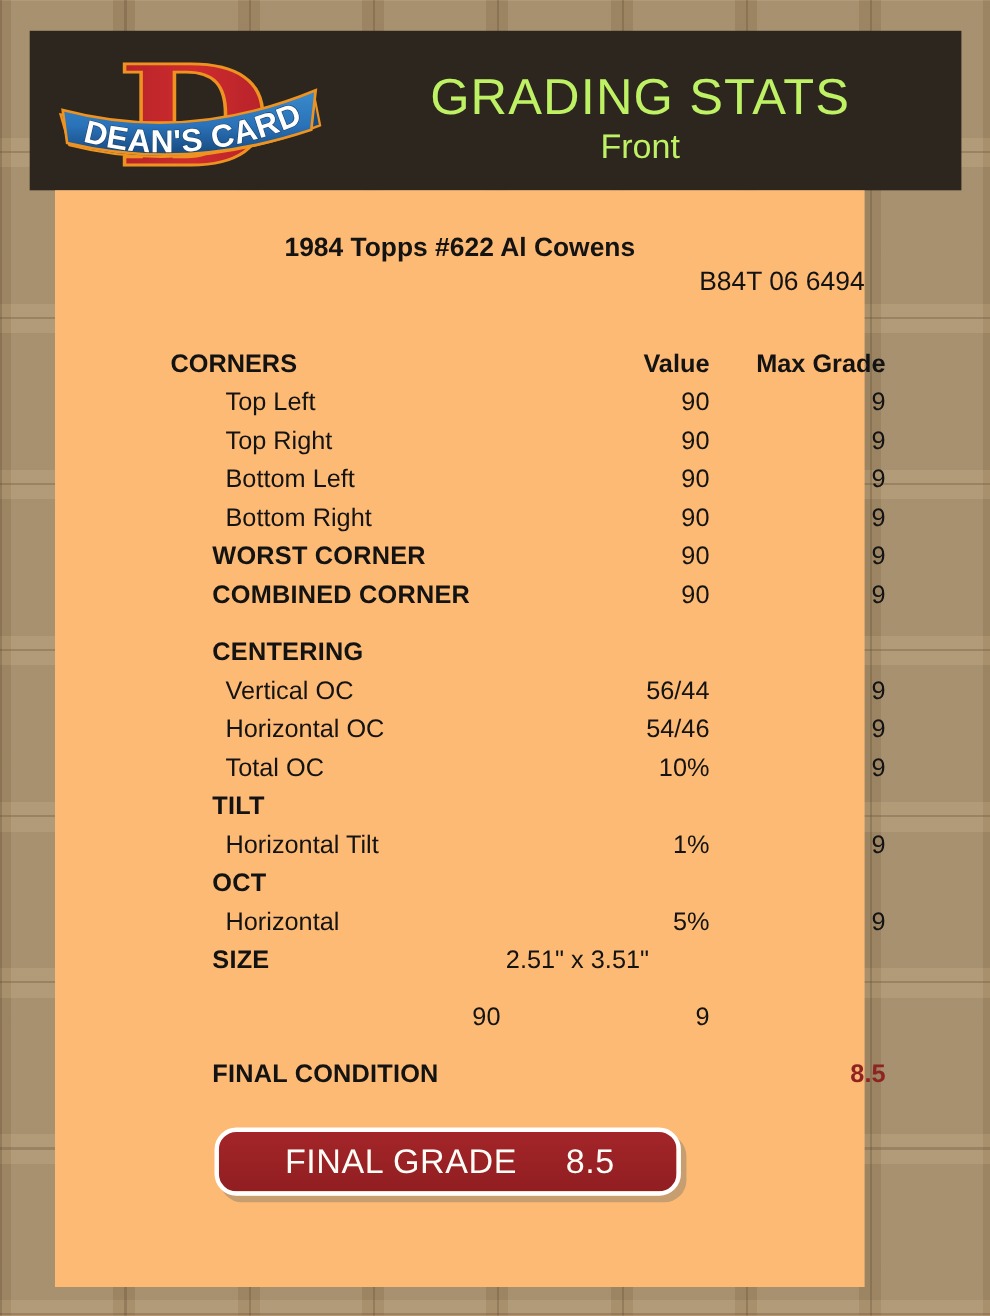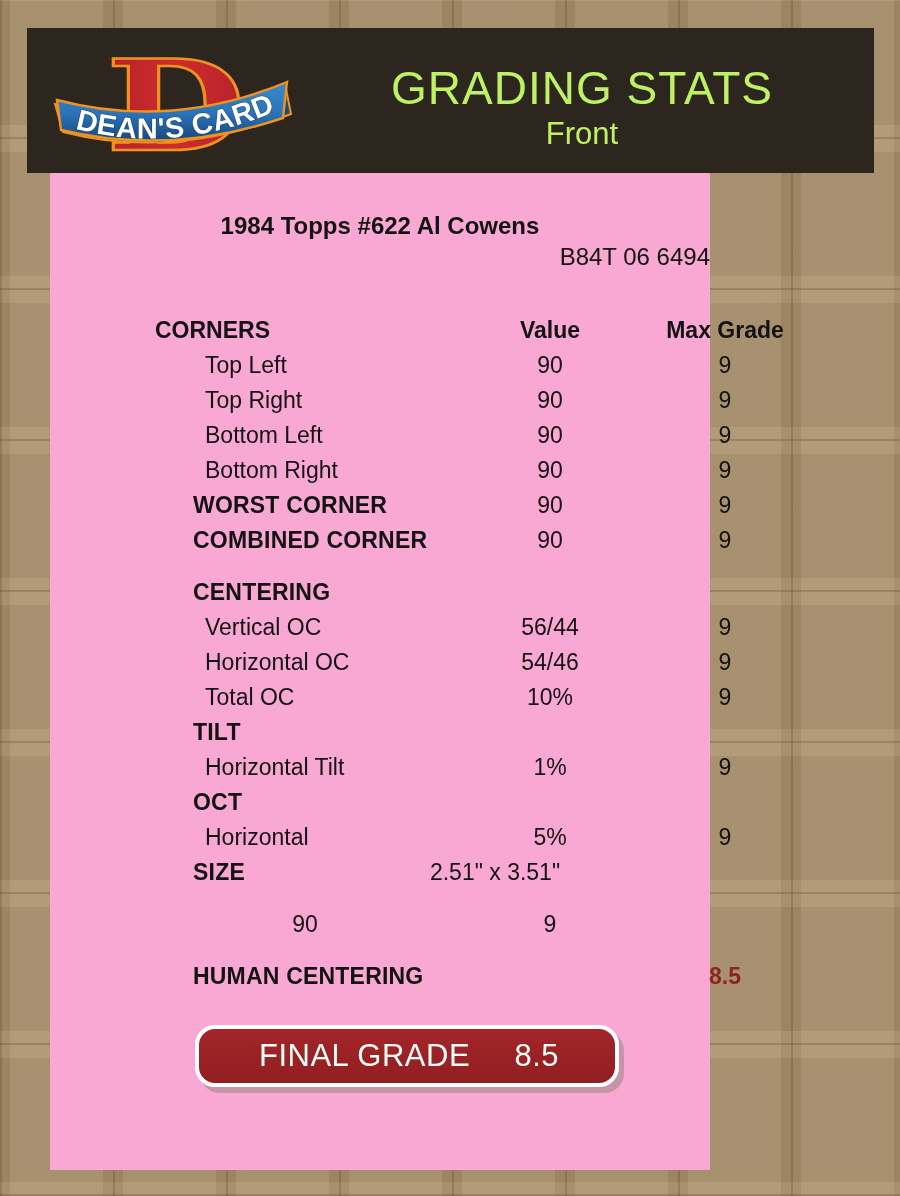--- a/index.html
+++ b/index.html
@@ -25,33 +25,33 @@
   .logo { position: absolute; left: 22px; top: 6px; width: 246px; height: 134px; }
   .header-titles {
     position: absolute; left: 300px; top: 34px; width: 510px;
     text-align: center; color: #bef264;
   }
   .header-title { font-size: 46px; line-height: 52px; letter-spacing: 1px; font-weight: 400; }
   .header-subtitle { font-size: 31px; line-height: 40px; font-weight: 400; }
 
   
   .panel {
-    position: absolute; left: 50px; top: 173px; width: 660px; height: 997px;
-    background: #f9a8d4;
+    position: absolute; left: 50px; top: 173px; width: 736px; height: 997px;
+    background: #fdba74;
   }
   .card-title { margin-top: 38px; text-align: center; font-size: 24px; line-height: 30px; font-weight: bold; }
   .card-code  { text-align: right; font-size: 24px; line-height: 32px; }
 
   
   .gtable { margin: 40px 0 0 105px; width: 650px; }
   .trow {
     display: grid; grid-template-columns: 300px 190px 160px;
     height: 35px; align-items: center; font-size: 23px;
   }
-  .trow .c-value, .trow .c-max { text-align: center; }
+  .trow .c-value, .trow .c-max { text-align: right; }
   .thead { font-weight: bold; }
   .indent .c-label { padding-left: 50px; }
   .section .c-label { font-weight: bold; letter-spacing: .2px; margin-left: 38px; }
   .gap { margin-top: 17px; }
   .size-row .c-value { transform: translateX(-55px); }
   .red-max .c-max { color: #8e2322; font-weight: bold; }
 
   
   .final-grade {
     margin: 31px 0 0 145px; width: 424px; height: 62px;
@@ -186,21 +186,21 @@
       <span class="c-value">2.51" x 3.51"</span>
       <span class="c-max"></span>
     </div>
 
     <div class="trow section gap">
       <span class="c-value">90</span>
       <span class="c-max">9</span>
     </div>
 
     <div class="trow section gap red-max">
-      <span class="c-label">HUMAN CENTERING</span>
+      <span class="c-label">FINAL CONDITION</span>
       <span class="c-value"></span>
       <span class="c-max">8.5</span>
     </div>
   </div>
 
   <div class="final-grade">
     <span>FINAL GRADE</span>
     <span>8.5</span>
   </div>
 </div>

